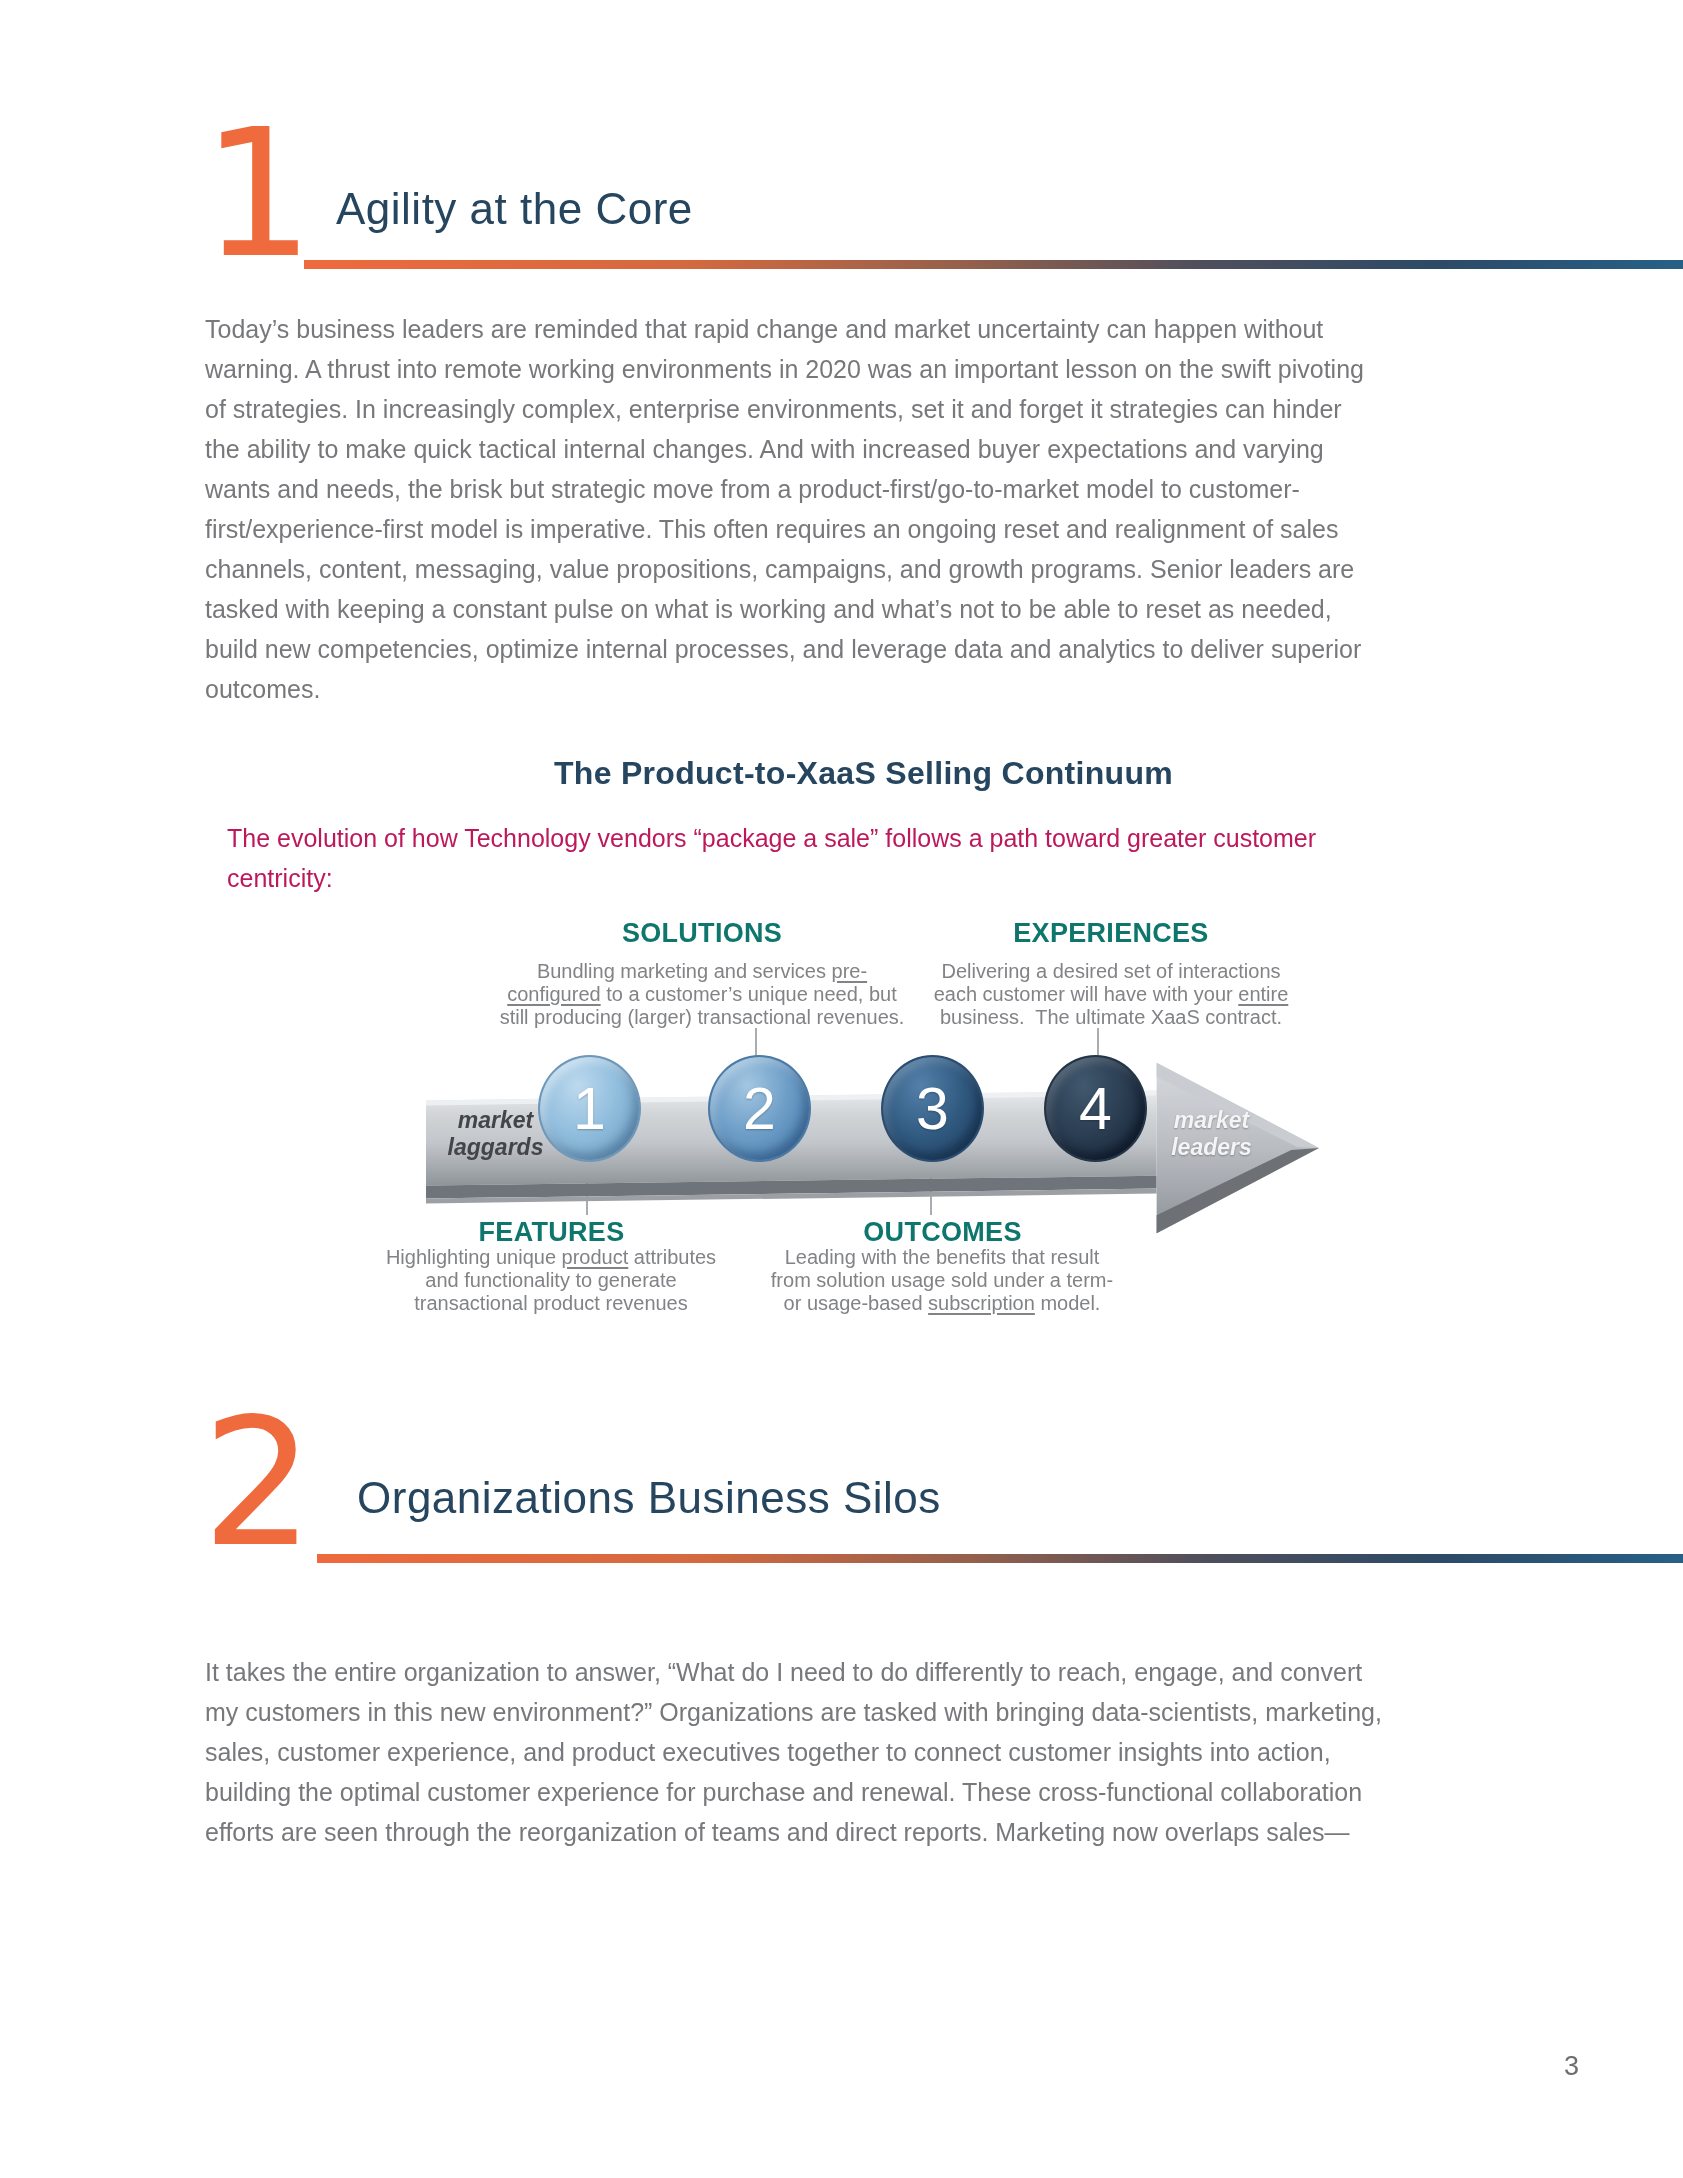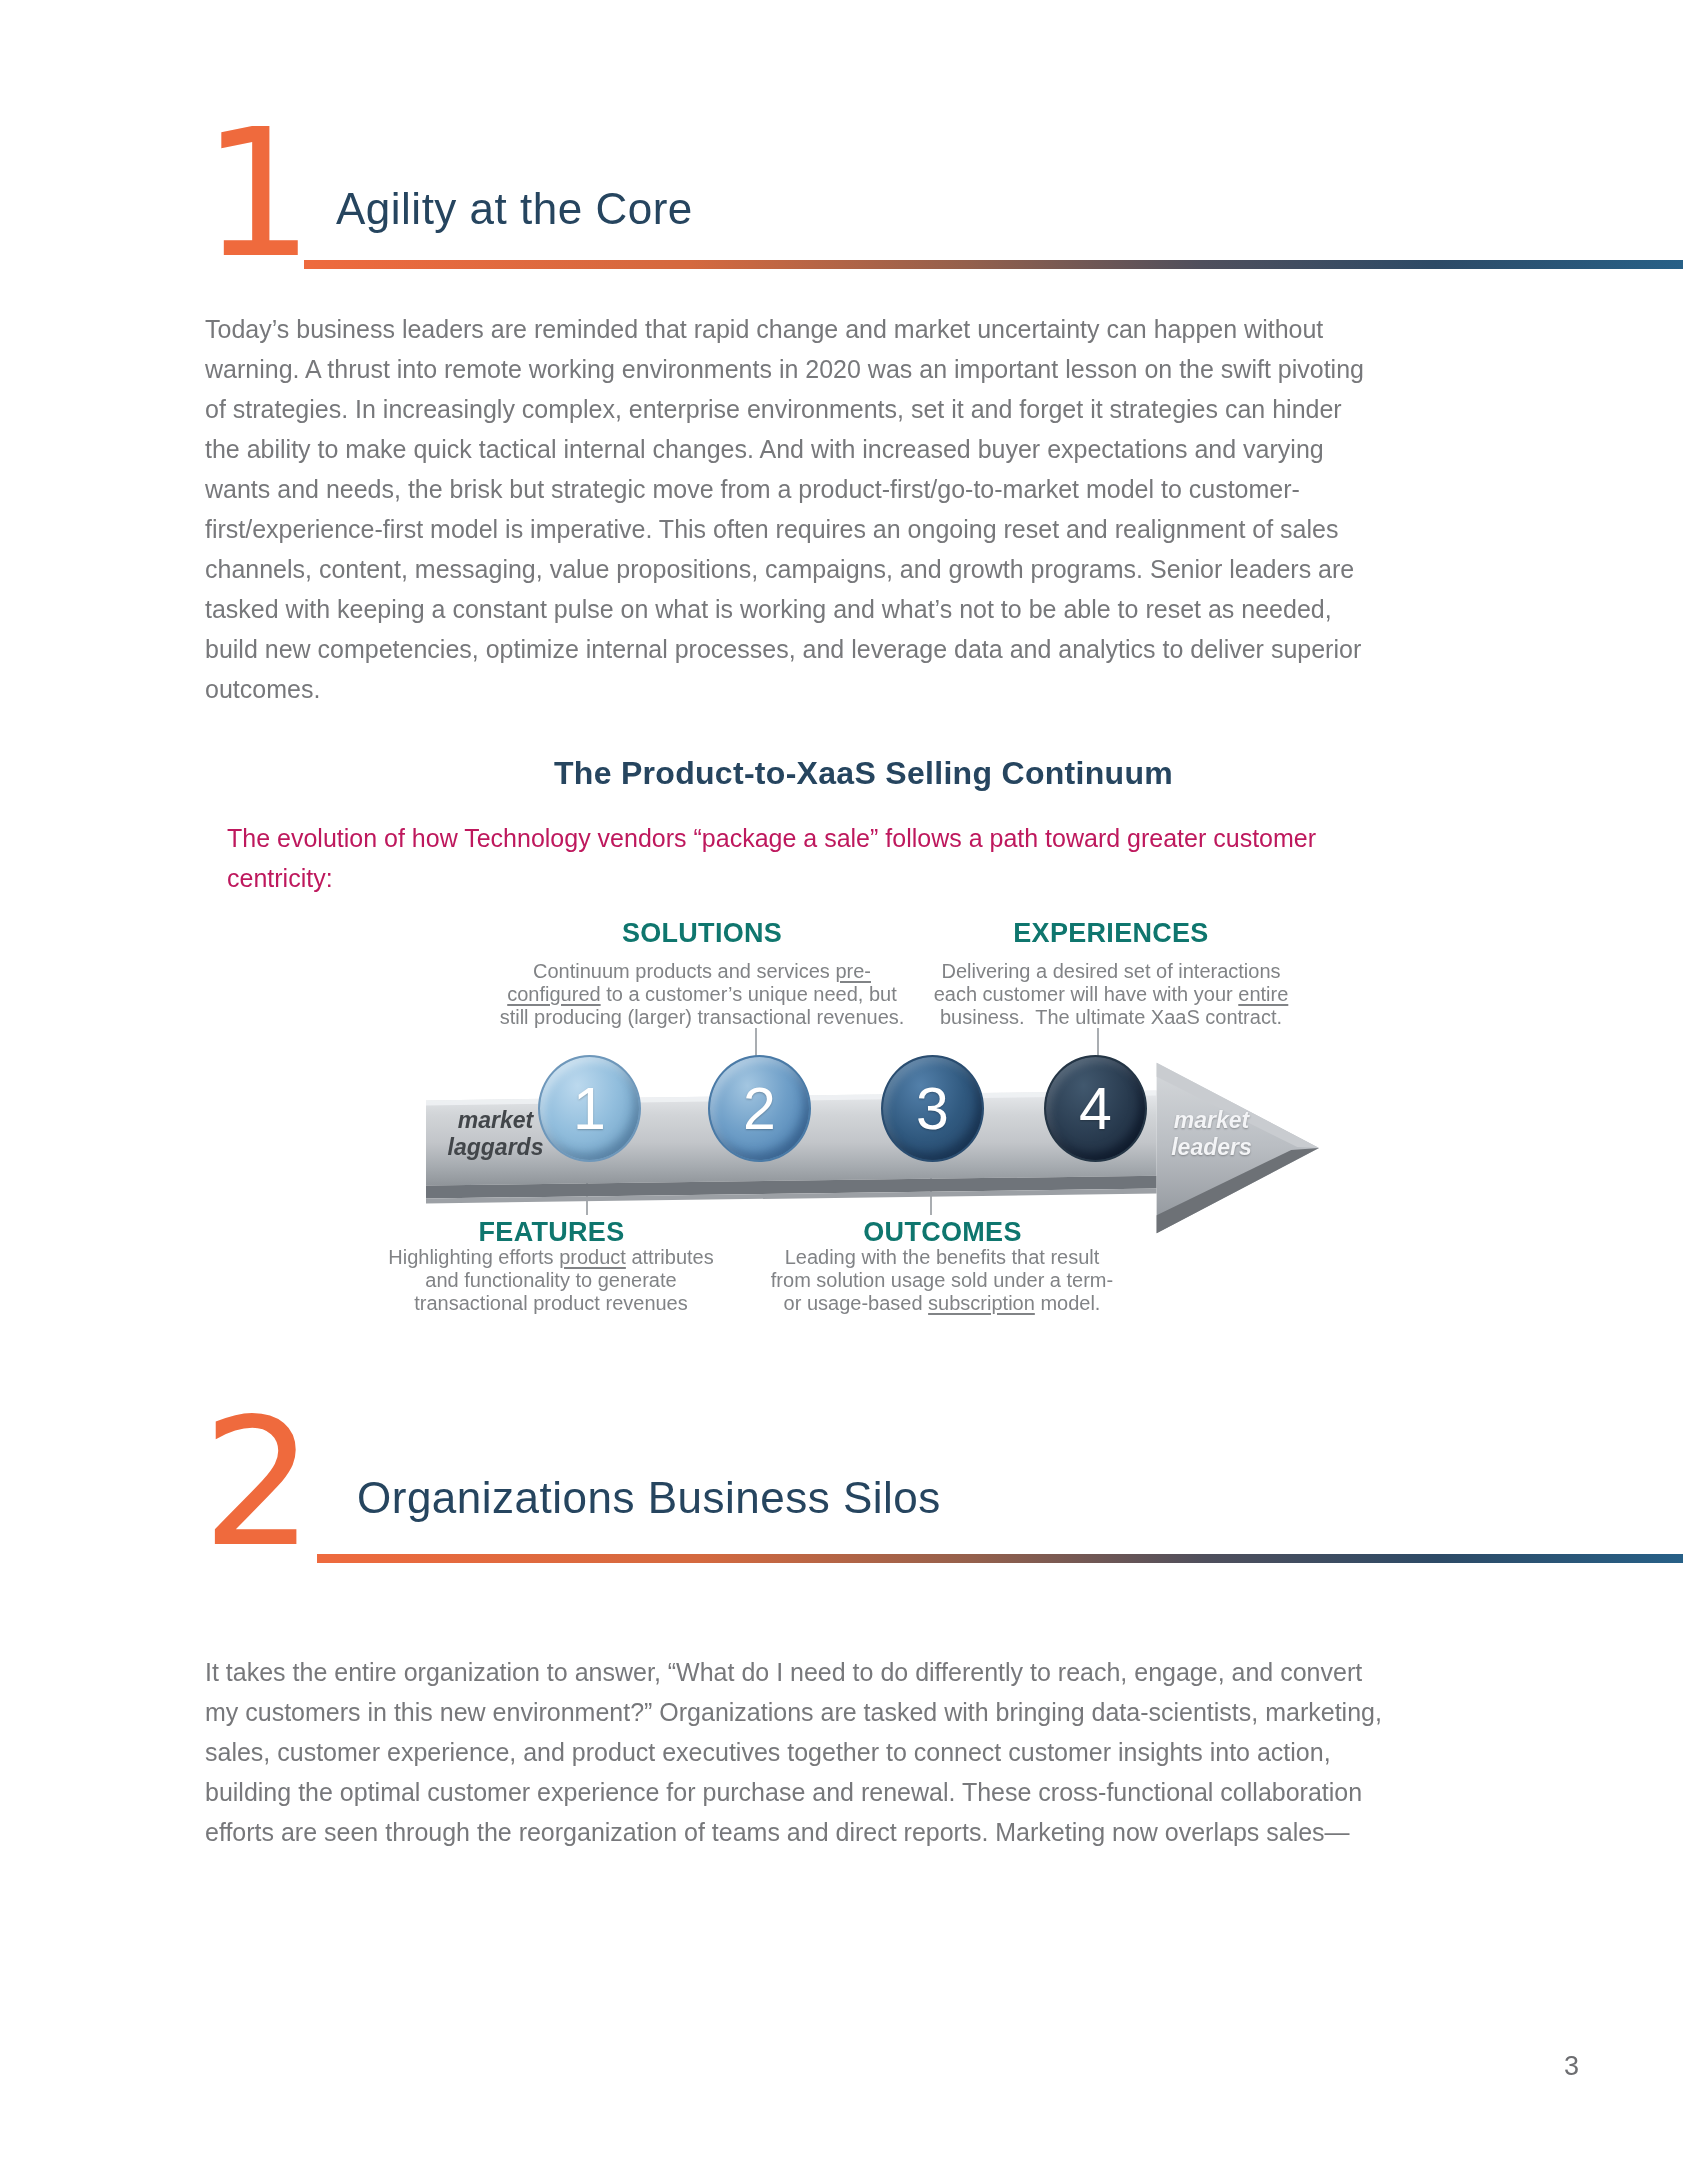--- a/index.html
+++ b/index.html
@@ -93,21 +93,21 @@
 outcomes.</div>
 
   <div class="abs cont-heading">The Product-to-XaaS Selling Continuum</div>
   <div class="abs cont-intro">The evolution of how Technology vendors “package a sale” follows a path toward greater customer
 centricity:</div>
 
   <div>
 
     <div class="abs stage-label" style="left:504px; top:918px; width:396px;">SOLUTIONS</div>
     <div class="abs caption" style="left:489px; top:960px; width:426px;">
-        <div><span>Continuum products and services </span><span class="u">pre-</span></div>
+        <div><span>Bundling marketing and services </span><span class="u">pre-</span></div>
         <div><span class="u">configured</span><span> to a customer’s unique need, but</span></div>
         <div><span>still producing (larger) transactional revenues.</span></div>
       </div>
 
     <div class="abs stage-label" style="left:913px; top:918px; width:396px;">EXPERIENCES</div>
     <div class="abs caption" style="left:898px; top:960px; width:426px;">
         <div><span>Delivering a desired set of interactions</span></div>
         <div><span>each customer will have with your </span><span class="u">entire</span></div>
         <div><span>business.  The ultimate XaaS contract.</span></div>
       </div>
@@ -148,21 +148,21 @@
     <div class="abs mkt mkt-leaders" style="left:1142px; top:1107px;">market
 leaders</div>
 
     <div class="abs circle c1" style="left:538px; top:1055px;">1</div>
     <div class="abs circle c2" style="left:708px; top:1055px;">2</div>
     <div class="abs circle c3" style="left:881px; top:1055px;">3</div>
     <div class="abs circle c4" style="left:1044px; top:1055px;">4</div>
 
     <div class="abs stage-label" style="left:403px; top:1217px; width:297px;">FEATURES</div>
     <div class="abs caption" style="left:373px; top:1246px; width:356px;">
-        <div><span>Highlighting efforts </span><span class="u">product</span><span> attributes</span></div>
+        <div><span>Highlighting unique </span><span class="u">product</span><span> attributes</span></div>
         <div><span>and functionality to generate</span></div>
         <div><span>transactional product revenues</span></div>
       </div>
 
     <div class="abs stage-label" style="left:794px; top:1217px; width:297px;">OUTCOMES</div>
     <div class="abs caption" style="left:754px; top:1246px; width:376px;">
         <div><span>Leading with the benefits that result</span></div>
         <div><span>from solution usage sold under a term-</span></div>
         <div><span>or usage-based </span><span class="u">subscription</span><span> model.</span></div>
       </div>

